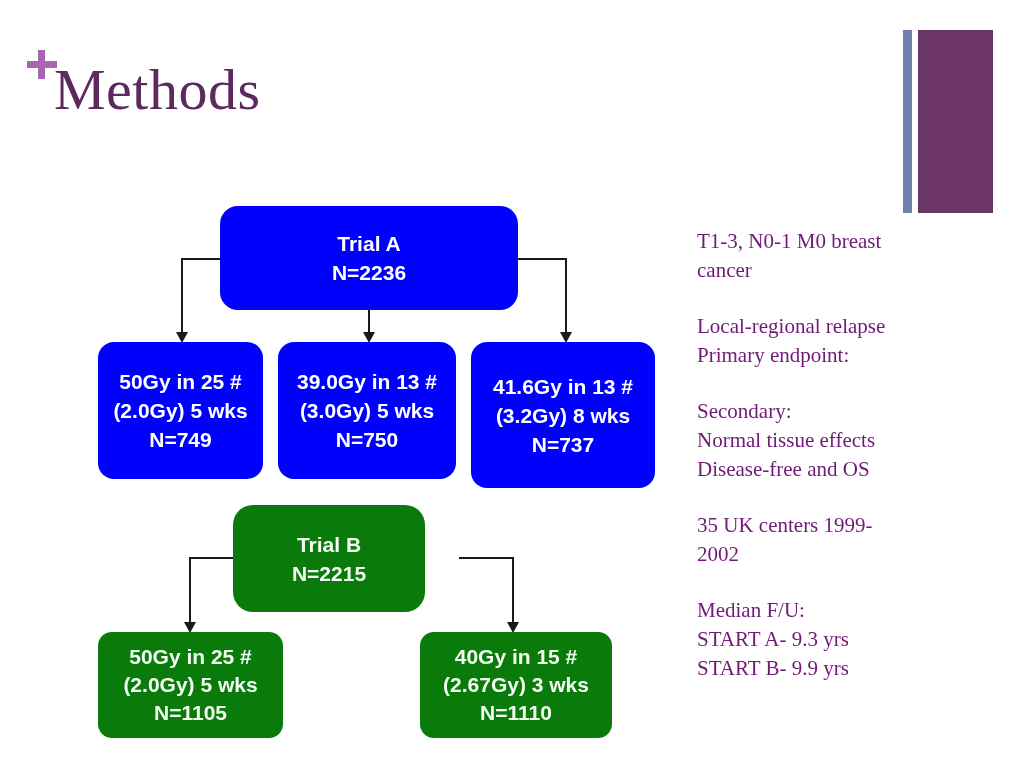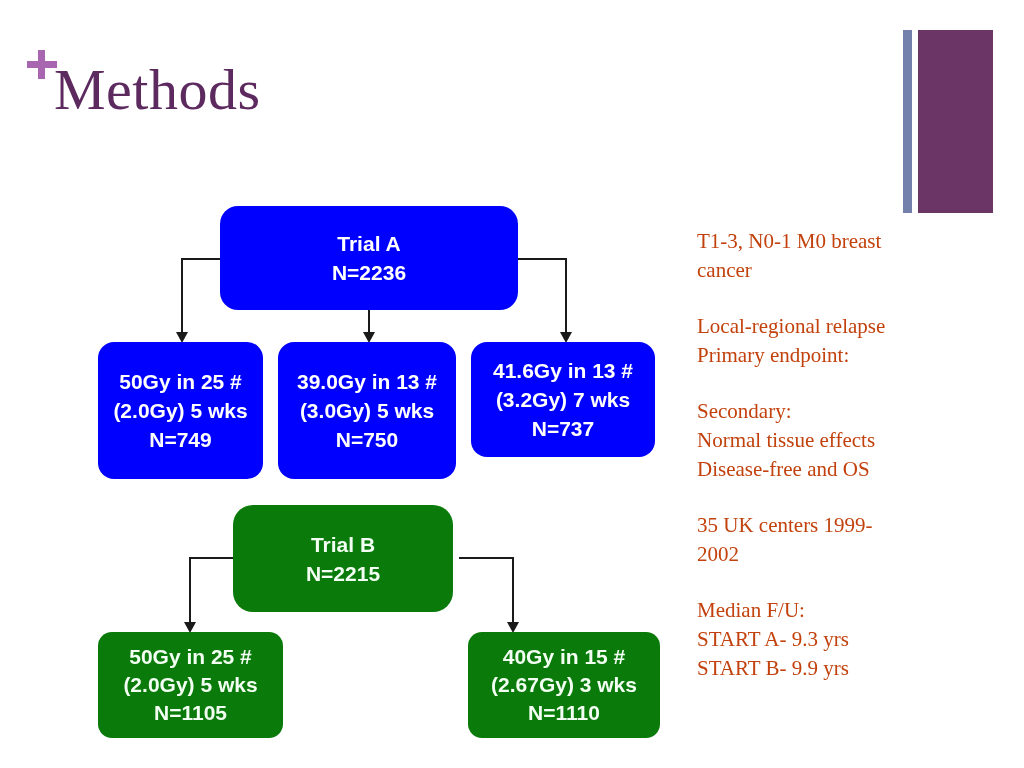--- a/index.html
+++ b/index.html
@@ -103,28 +103,28 @@
   }
   .node .lines span { display: block; }
 
   
   #trial-a-node {
     left: 220px; top: 206px; width: 298px; height: 104px;
     font-size: 21px; line-height: 29px;
   }
   #arm-a1 { left: 98px;  top: 342px; width: 165px; height: 137px; font-size: 21px; line-height: 29px; border-radius: 16px; }
   #arm-a2 { left: 278px; top: 342px; width: 178px; height: 137px; font-size: 21px; line-height: 29px; border-radius: 16px; }
-  #arm-a3 { left: 471px; top: 342px; width: 184px; height: 115px; font-size: 21px; line-height: 29px; border-radius: 16px; }
+  #arm-a3 { left: 471px; top: 342px; width: 184px; height: 146px; font-size: 21px; line-height: 29px; border-radius: 16px; }
 
   #trial-b-node {
-    left: 233px; top: 505px; width: 220px; height: 107px;
+    left: 233px; top: 505px; width: 192px; height: 107px;
     font-size: 21px; line-height: 29px; border-radius: 20px;
   }
   #arm-b1 { left: 98px;  top: 632px; width: 185px; height: 106px; font-size: 21px; line-height: 28px; border-radius: 14px; }
-  #arm-b2 { left: 420px; top: 632px; width: 192px; height: 106px; font-size: 21px; line-height: 28px; border-radius: 14px; margin-left: 48px; }
+  #arm-b2 { left: 420px; top: 632px; width: 192px; height: 106px; font-size: 21px; line-height: 28px; border-radius: 14px; }
 
   
   .conn-h {
     position: absolute;
     height: 2px;
     background: #1a1a1a;
   }
   .conn-v {
     position: absolute;
     width: 2px;
@@ -161,21 +161,21 @@
 
   
   #notes-column {
     position: absolute;
     left: 697px;
     top: 227px;
     width: 300px;
     font-family: "Liberation Serif", "DejaVu Serif", serif;
     font-size: 21px;
     line-height: 29px;
-    color: #c2410c;
+    color: #701a75;
   }
   #notes-column .note-group { margin-bottom: 27px; }
   #notes-column .note-group:last-child { margin-bottom: 0; }
   #notes-column .note-line { display: block; white-space: pre-wrap; }
 </style>
 </head>
 <body>
 
 <div id="slide">
 
@@ -218,21 +218,21 @@
     <div class="lines">
       <span>39.0Gy in 13 #</span>
       <span>(3.0Gy) 5 wks</span>
       <span>N=750</span>
     </div>
   </div>
 
   <div class="node blue" id="arm-a3">
     <div class="lines">
       <span>41.6Gy in 13 #</span>
-      <span>(3.2Gy) 7 wks</span>
+      <span>(3.2Gy) 8 wks</span>
       <span>N=737</span>
     </div>
   </div>
 
   <div class="conn-h" id="b-h-left"></div>
   <div class="conn-v" id="b-v-left"></div>
   <div class="arrow-head" id="b-arrow-left"></div>
 
   <div class="conn-h" id="b-h-right"></div>
   <div class="conn-v" id="b-v-right"></div>

